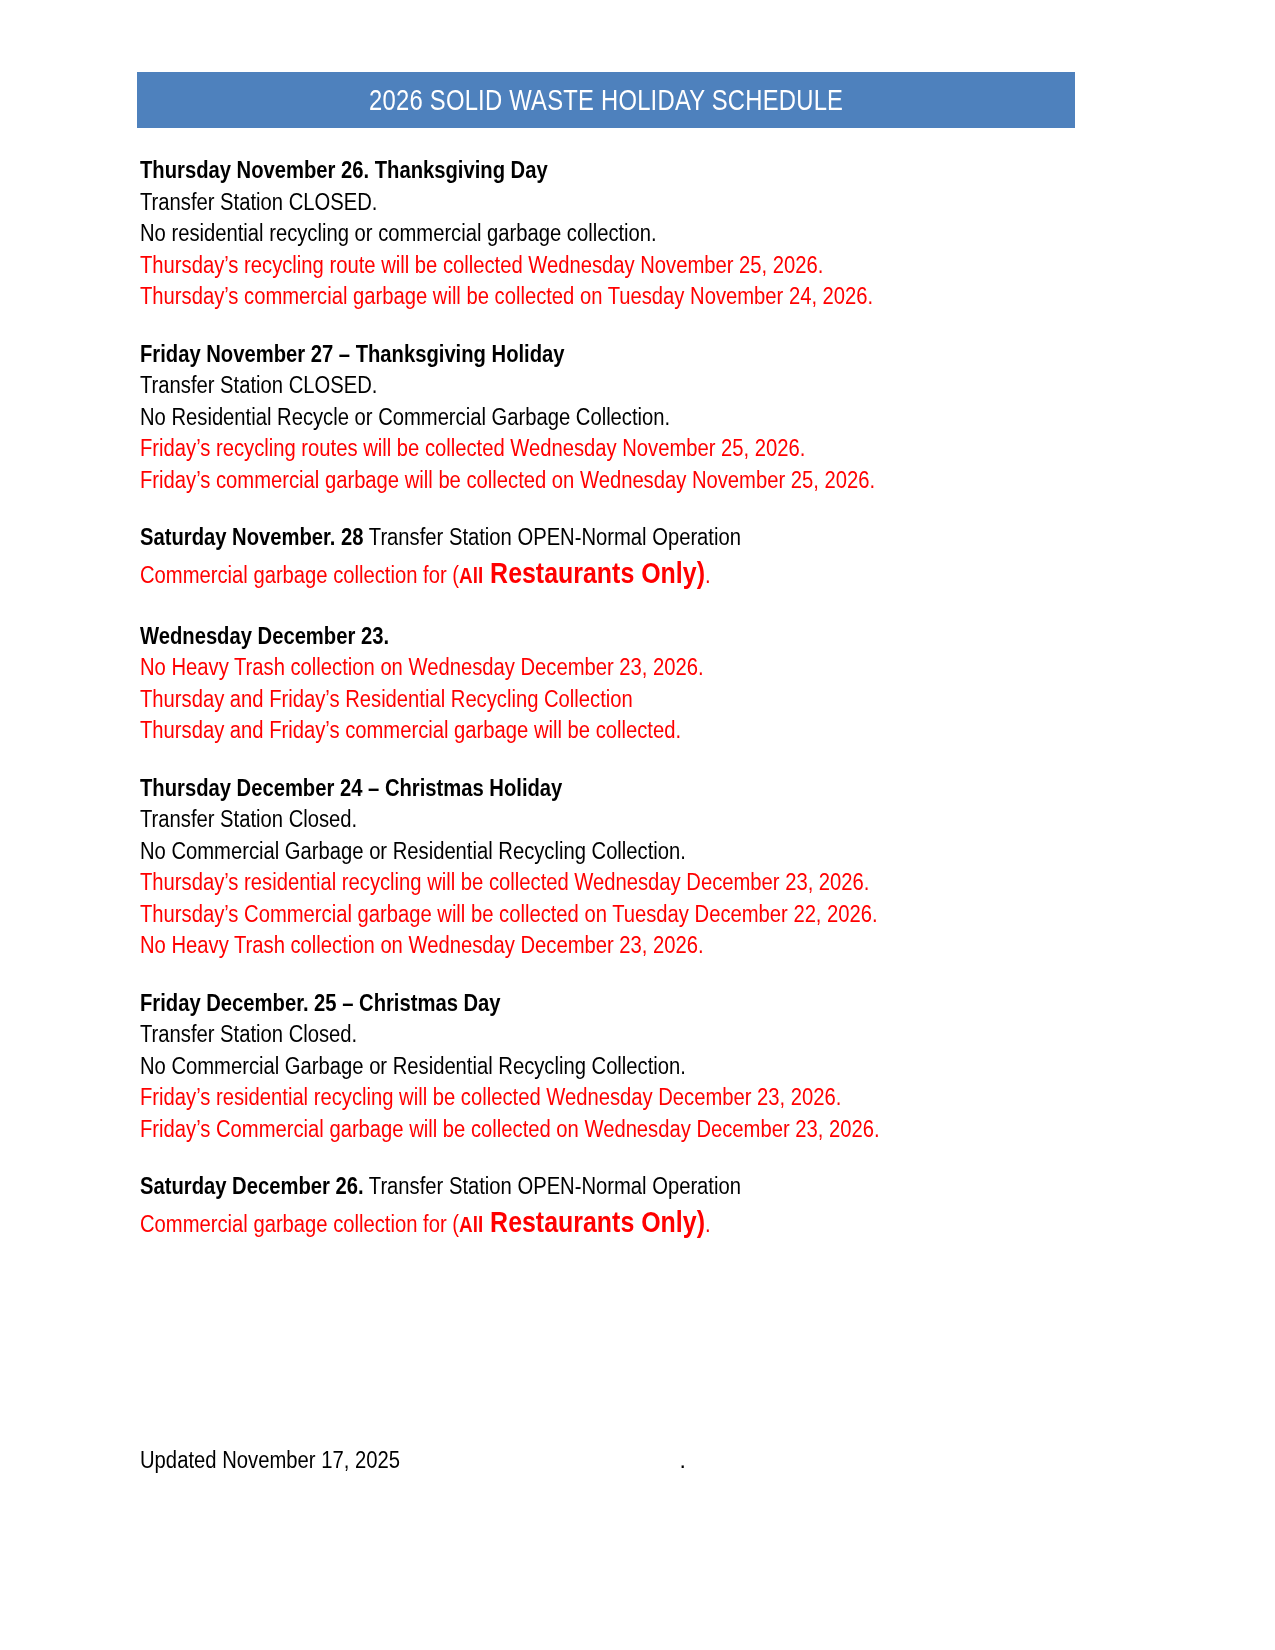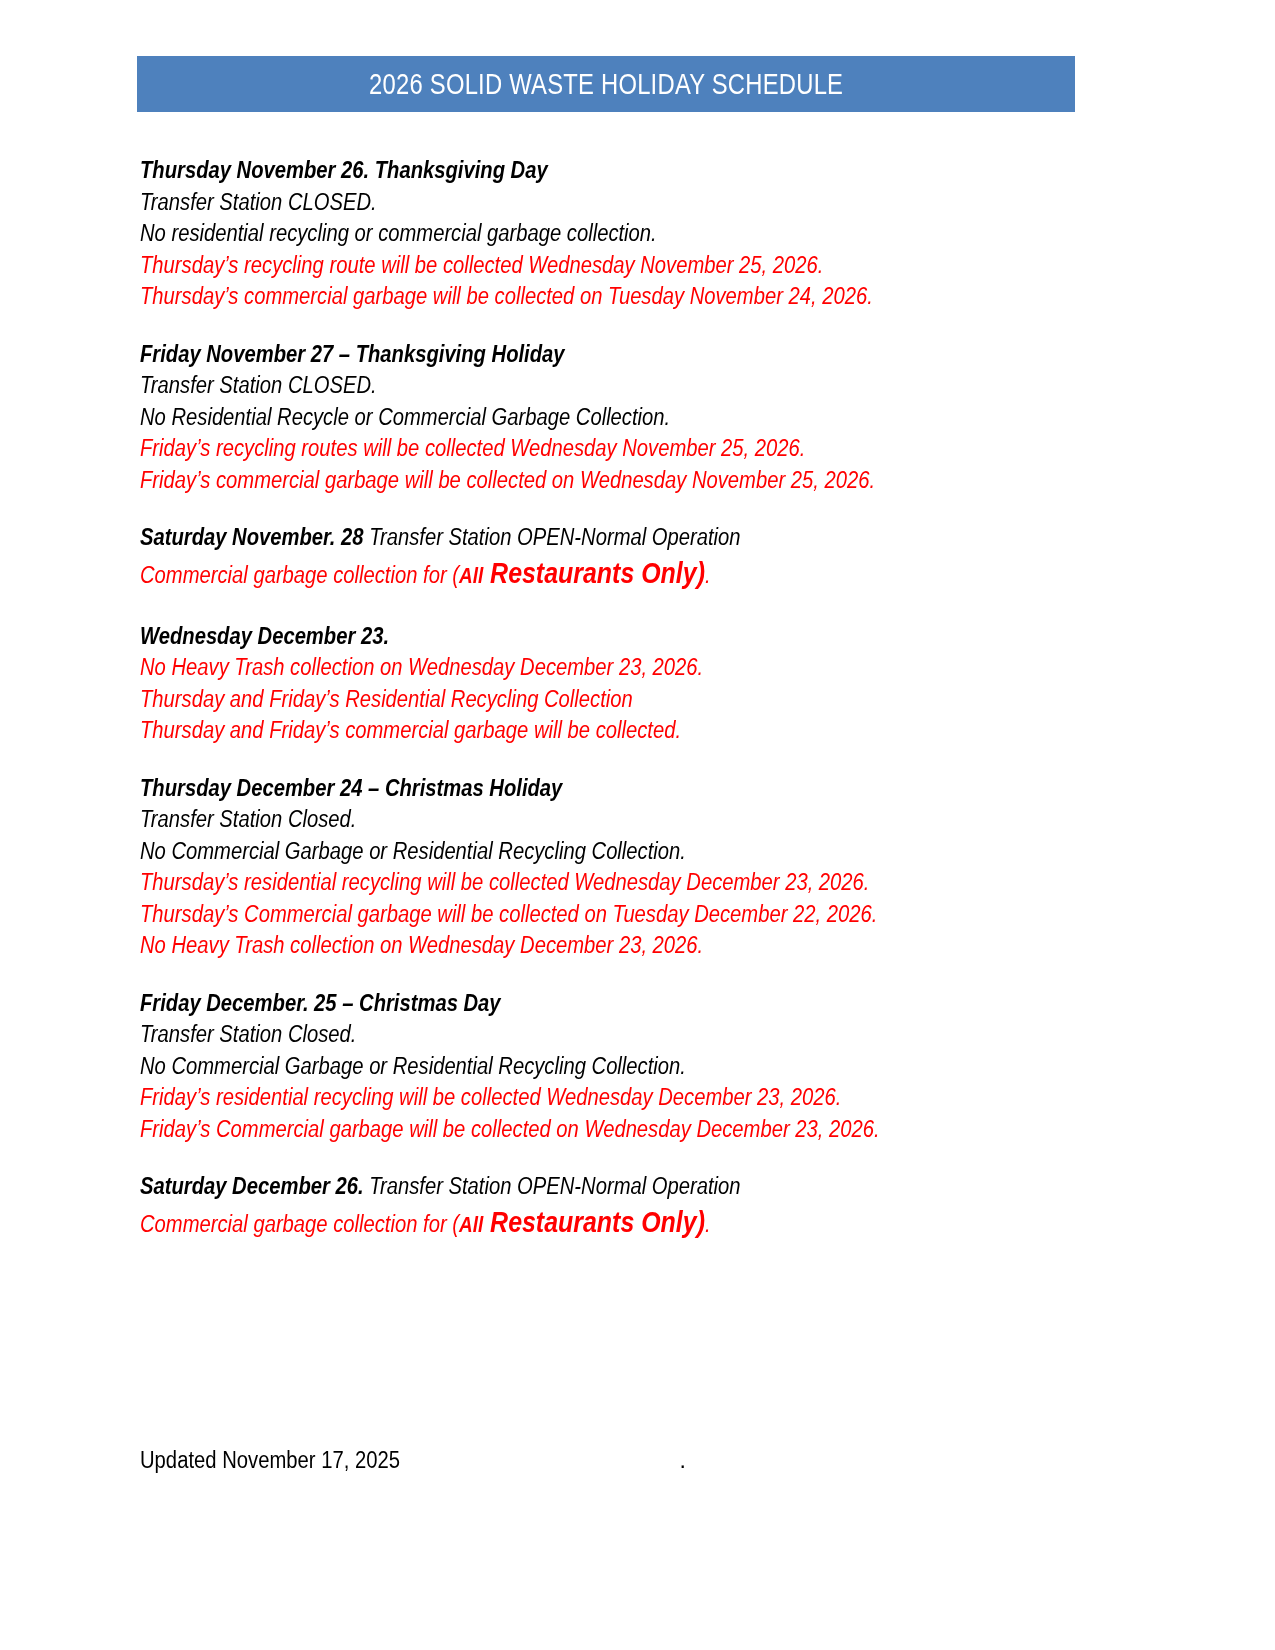--- a/index.html
+++ b/index.html
@@ -22,21 +22,21 @@
     top: 0; left: 0;
     width: 1275px;
     height: 1650px;
     background: #ffffff;
   }
 
   
   .header-bar {
     position: absolute;
     left: 137px;
-    top: 56px;
+    top: 72px;
     width: 938px;
     height: 56px;
     background: #4e81bd;
     display: flex;
     align-items: center;
     justify-content: center;
   }
   .header-title {
     color: #ffffff;
     font-size: 29px;
@@ -51,21 +51,20 @@
   
   .content {
     position: absolute;
     left: 140px;
     top: 155px;
     width: 1000px;
   }
 
   .section {
     margin-bottom: 26px;
-    font-style: italic;
   }
   .section:last-of-type { margin-bottom: 0; }
 
   .line {
     font-size: 23.5px;
     line-height: 31.5px;
     white-space: nowrap;
     transform: scaleX(0.86);
     transform-origin: left center;
   }

